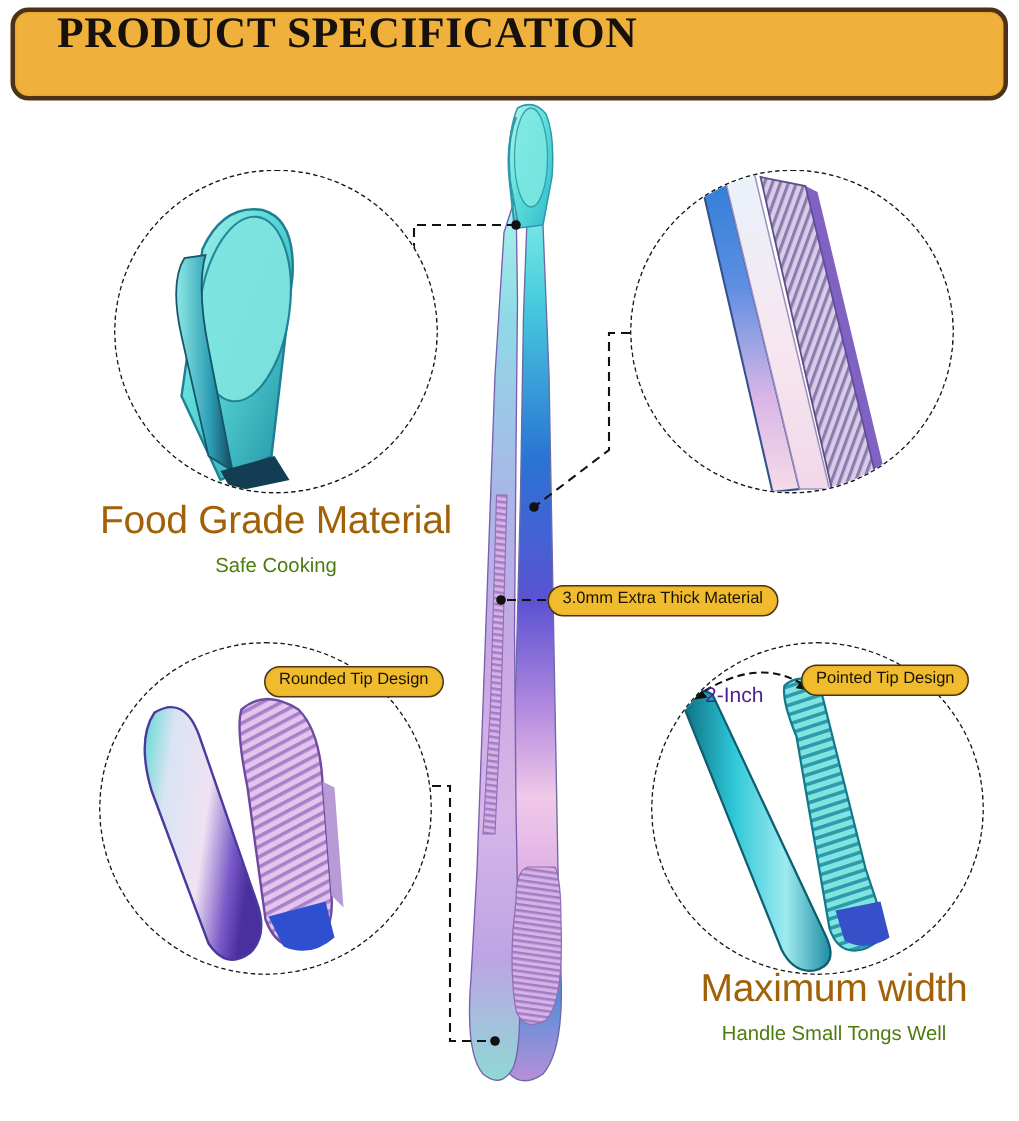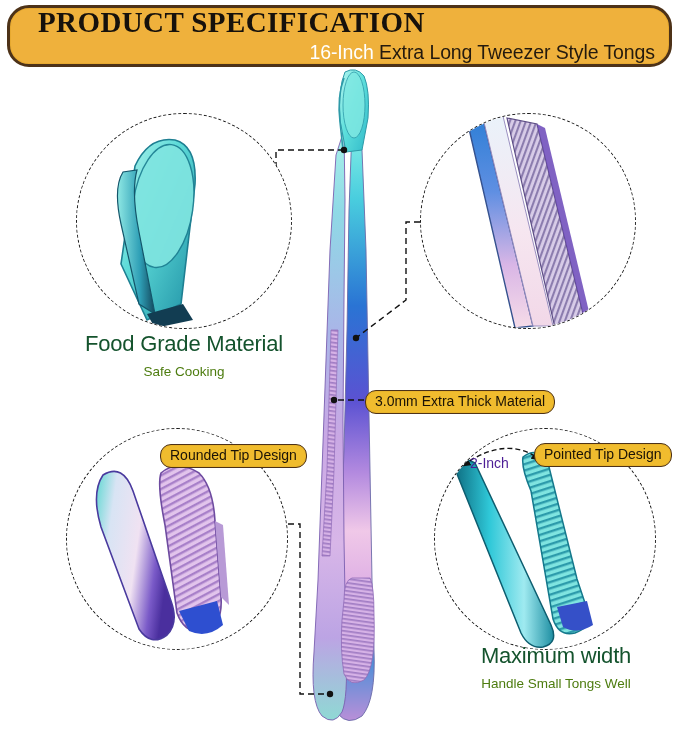--- a/index.html
+++ b/index.html
@@ -9,21 +9,21 @@
     -webkit-font-smoothing:antialiased;
   }
   #stage{position:absolute;inset:0;width:679px;height:747px;}
 
   
   .banner{
     position:absolute;left:7px;top:5px;width:665px;height:62px;
     box-sizing:border-box;
     background:#EFB13C;
     border:3px solid #4d3218;
-    border-radius:22px;
+    border-radius:12px;
     box-shadow:inset 0 0 0 1px #e7a92f;
   }
   .banner-title{
     position:absolute;left:28px;top:-2px;
     font-family:"Liberation Serif", serif;
     font-weight:bold;font-size:29px;letter-spacing:.4px;
     color:#16110c;white-space:nowrap;
   }
   .banner-sub{
     position:absolute;right:14px;top:33px;
@@ -37,57 +37,56 @@
     position:absolute;border:1.6px dashed #1a1a1a;border-radius:50%;
     box-sizing:border-box;overflow:hidden;background:#fff;
   }
   .c-tl{left:76px;top:113px;width:216px;height:216px;}
   .c-tr{left:420px;top:113px;width:216px;height:216px;}
   .c-bl{left:66px;top:428px;width:222px;height:222px;}
   .c-br{left:434px;top:428px;width:222px;height:222px;}
 
   
   .cap{position:absolute;text-align:center;width:280px;}
-  .cap .t{font-size:22px;color:#14532d;letter-spacing:-.2px;white-space:nowrap;}
+  .cap .t{font-size:26px;color:#a16207;letter-spacing:-.2px;white-space:nowrap;}
   .cap .s{font-size:13.5px;color:#4d7c0f;margin-top:7px;white-space:nowrap;}
   .cap-tl{left:44px;top:331px;}
   .cap-tr{left:390px;top:331px;}
   .cap-bl{left:38px;top:643px;}
   .cap-br{left:416px;top:643px;text-align:center;}
 
   
   .badge{
     position:absolute;box-sizing:border-box;
     background:#F0BC2E;border:1.8px solid #4d3218;border-radius:11px;
-    font-size:14px;color:#1b1306;white-space:nowrap;
+    font-size:11px;color:#1b1306;white-space:nowrap;
     padding:3px 9px 4px 9px;line-height:1.05;
     box-shadow:inset 0 0 0 1px #e9b42a;
   }
   .b-thick{left:365px;top:390px;}
-  .b-round{left:160px;top:444px;}
+  .b-round{left:176px;top:444px;}
   .b-point{left:534px;top:443px;}
 
   
   .measure-label{
     position:absolute;left:470px;top:455px;font-size:14px;color:#4c1d95;
     white-space:nowrap;
   }
 
   svg.layer{position:absolute;left:0;top:0;width:679px;height:747px;
     pointer-events:none;overflow:visible;}
   svg.incircle{position:absolute;left:0;top:0;}
 </style>
 </head>
 <body>
 
 <div id="stage">
 
   <div class="banner">
     <div class="banner-title">PRODUCT SPECIFICATION</div>
-    <div class="banner-sub"><span class="hl">16-Inch</span><span> Extra Long Tweezer Style Tongs</span></div>
   </div>
 
   <svg class="layer" viewBox="0 0 679 747">
     <defs>
       <linearGradient id="gTop" x1="0" y1="0" x2="0" y2="1">
         <stop offset="0%" stop-color="#7FEFE6"></stop>
         <stop offset="18%" stop-color="#55D9DC"></stop>
         <stop offset="42%" stop-color="#2F8ED6"></stop>
         <stop offset="62%" stop-color="#4F5FD2"></stop>
         <stop offset="80%" stop-color="#9A78DC"></stop>

